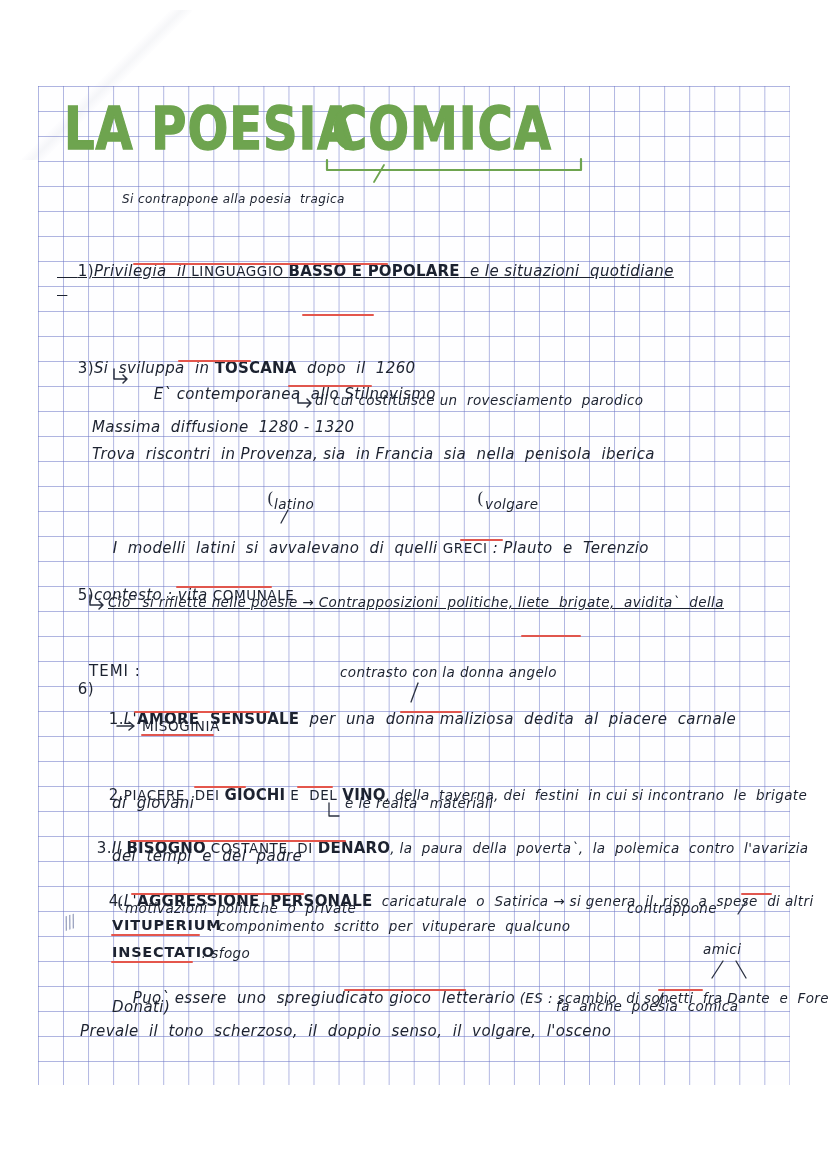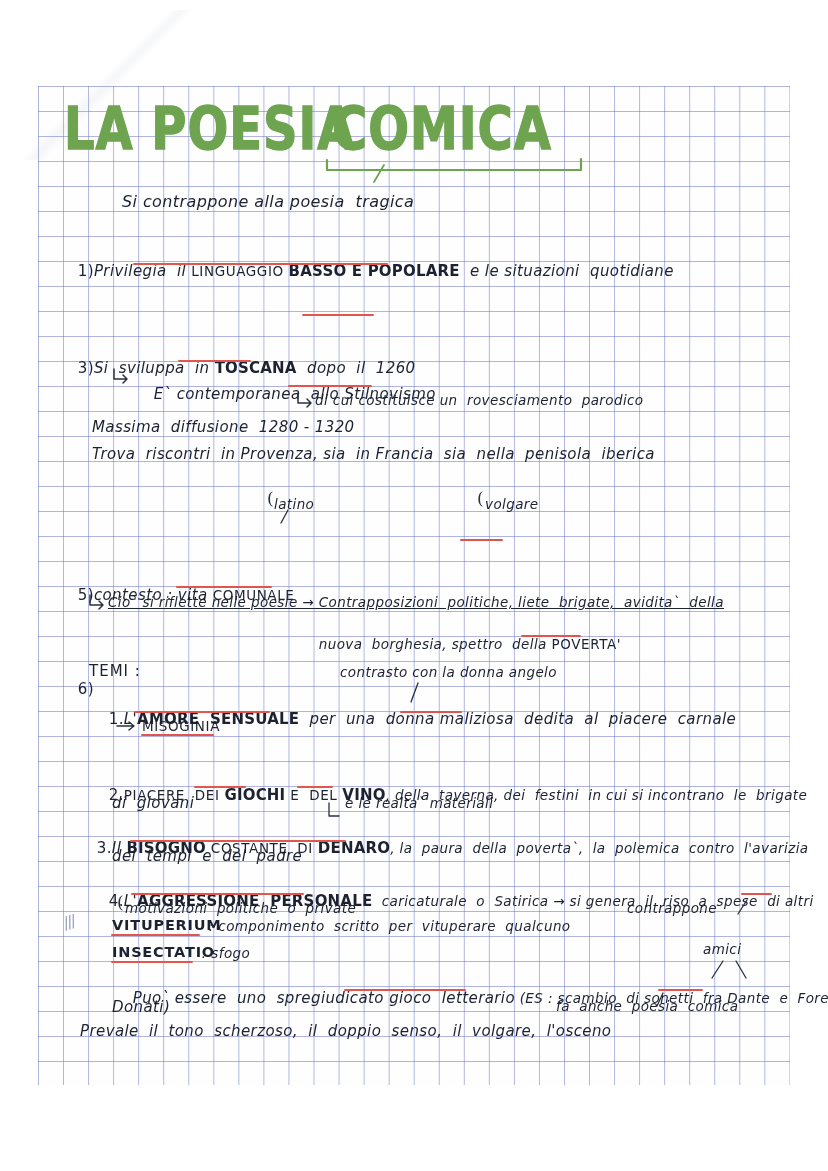--- a/index.html
+++ b/index.html
@@ -90,23 +90,23 @@
   <div class="title" style="left:64px; top:96px;">LA POESIA</div>
   <div class="title" style="left:332px; top:96px;">COMICA</div>
 
   <svg class="mk green" style="left:325px;top:156px;width:260px;height:22px;" viewBox="0 0 260 22">
     <path d="M2 4 L2 14 L256 14 L256 3"></path>
   </svg>
   <svg class="mk green" style="left:370px;top:163px;width:26px;height:22px;" viewBox="0 0 26 22">
     <path d="M14 2 L4 19" style="stroke-width:1.8"></path>
   </svg>
 
-  <div class="t hand" style="left:122px; top:192px; font-size:16px;">Si contrappone alla poesia  tragica</div>
-
-  <div class="t hand" style="left:57px; top:244px;">
+  <div class="t hand" style="left:122px; top:192px; font-size:12px;">Si contrappone alla poesia  tragica</div>
+
+  <div class="t hand" style="left:57px; top:244px;text-decoration:underline;">
     <span class="up">1)</span><span>Privilegia  il </span><span class="sc">LINGUAGGIO </span><span class="b">BASSO E POPOLARE</span><span>  e le situazioni  quotidiane</span>
   </div>
   <div class="uline" style="left:133px; top:263px; width:255px;"></div>
 
   <div class="uline" style="left:302px; top:314px; width:72px;"></div>
 
   <div class="t hand" style="left:57px; top:341px;">
     <span class="up">3)</span><span>Si  sviluppa  in </span><span class="b">TOSCANA</span><span>  dopo  il  1260</span>
   </div>
   <div class="uline" style="left:178px; top:360px; width:73px;"></div>
@@ -128,34 +128,34 @@
   <div class="t hand" style="left:92px; top:445px;">Trova  riscontri  in Provenza, sia  in Francia  sia  nella  penisola  iberica</div>
 
   <div class="brace" style="left:267px; top:488px;">(</div>
   <div class="t hand sm" style="left:274px; top:496px;">latino</div>
   <div class="brace" style="left:477px; top:488px;">(</div>
   <div class="t hand sm" style="left:485px; top:496px;">volgare</div>
 
   <svg class="mk" style="left:278px;top:509px;width:14px;height:16px;" viewBox="0 0 14 16">
     <path d="M10 1 L3 14" style="stroke-width:1.3"></path>
   </svg>
+  <div class="t hand" style="left:92px; top:521px;">
+    <span>I  modelli  latini  si  avvalevano  di  quelli </span><span class="sc">GRECI</span><span> : Plauto  e  Terenzio</span>
+  </div>
   <div class="uline thin" style="left:460px; top:539px; width:43px;"></div>
 
   <div class="t hand" style="left:57px; top:568px;">
     <span class="up">5)</span><span>contesto : vita </span><span class="sc">COMUNALE</span>
   </div>
   <div class="uline thin" style="left:176px; top:586px; width:96px;"></div>
 
   <svg class="mk" style="left:88px;top:594px;width:18px;height:16px;" viewBox="0 0 18 16">
     <path d="M2 1 L2 11 L15 11 M11 7 L15 11 L11 15"></path>
   </svg>
   <div class="t hand sm" style="left:108px; top:594px;text-decoration:underline;">Cio` si riflette nelle poesie → Contrapposizioni  politiche, liete  brigate,  avidita`  della</div>
-  <div class="t hand sm" style="left:300px; top:620px;">
-    <span>nuova  borghesia, spettro  della </span><span class="sc">POVERTA'</span>
-  </div>
   <div class="uline thin" style="left:521px; top:635px; width:60px;"></div>
 
   <div class="t hand" style="left:57px; top:662px;">
     <span class="up">6)</span>
   </div>
   <div class="t hand up" style="left:89px; top:662px; letter-spacing:1px;">TEMI :</div>
   <div class="t hand sm" style="left:340px; top:664px;">contrasto con la donna angelo</div>
   <svg class="mk" style="left:405px;top:682px;width:20px;height:22px;" viewBox="0 0 20 22">
     <path d="M13 1 L6 20" style="stroke-width:1.3"></path>
   </svg>

